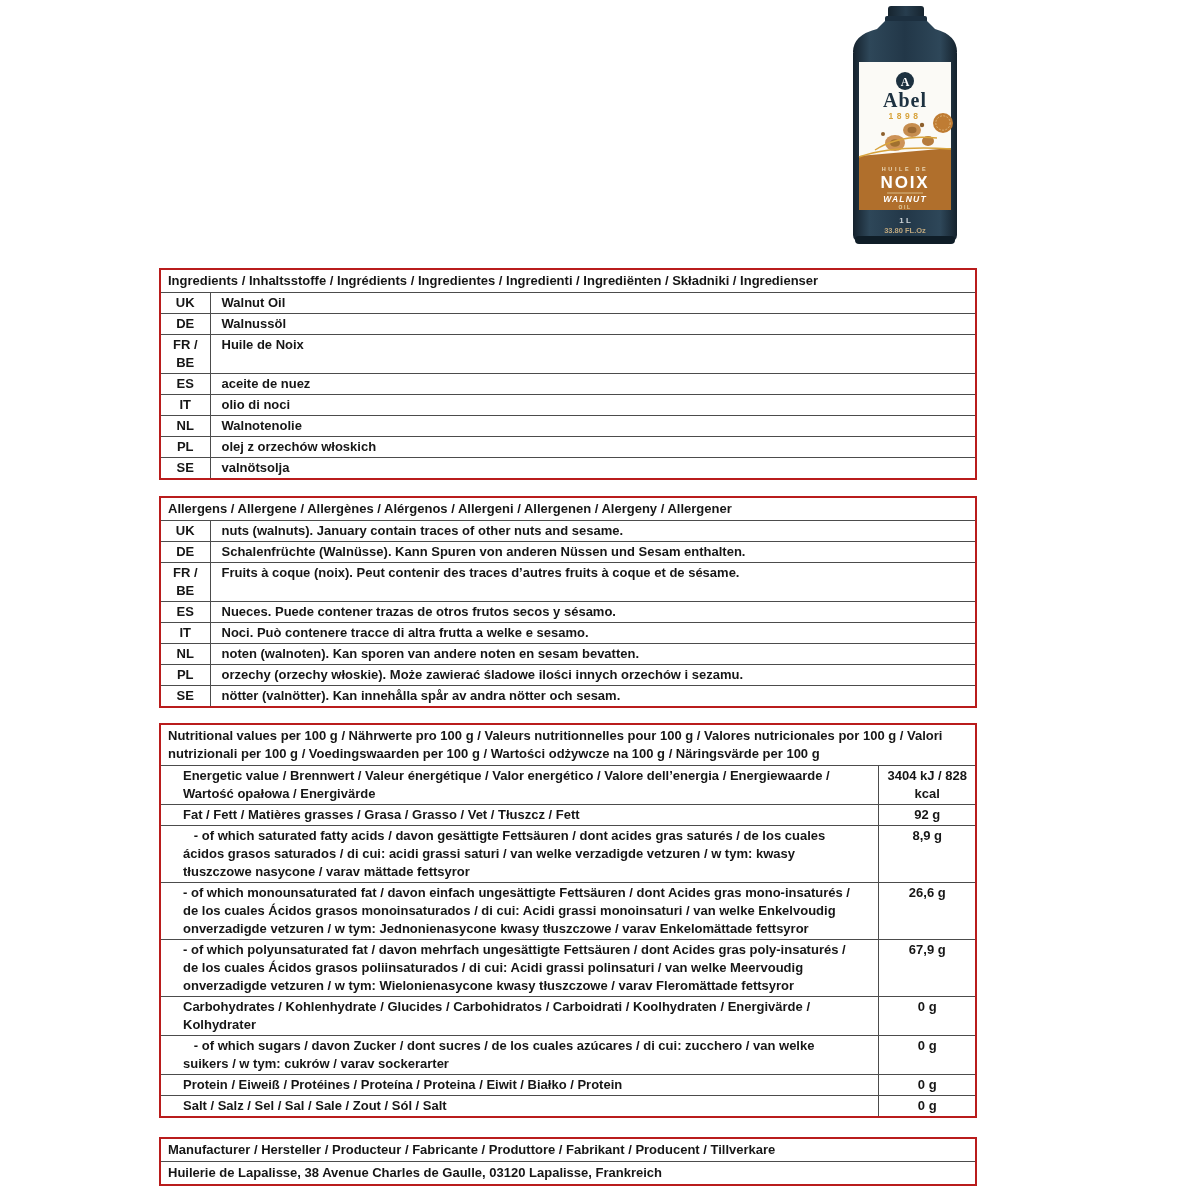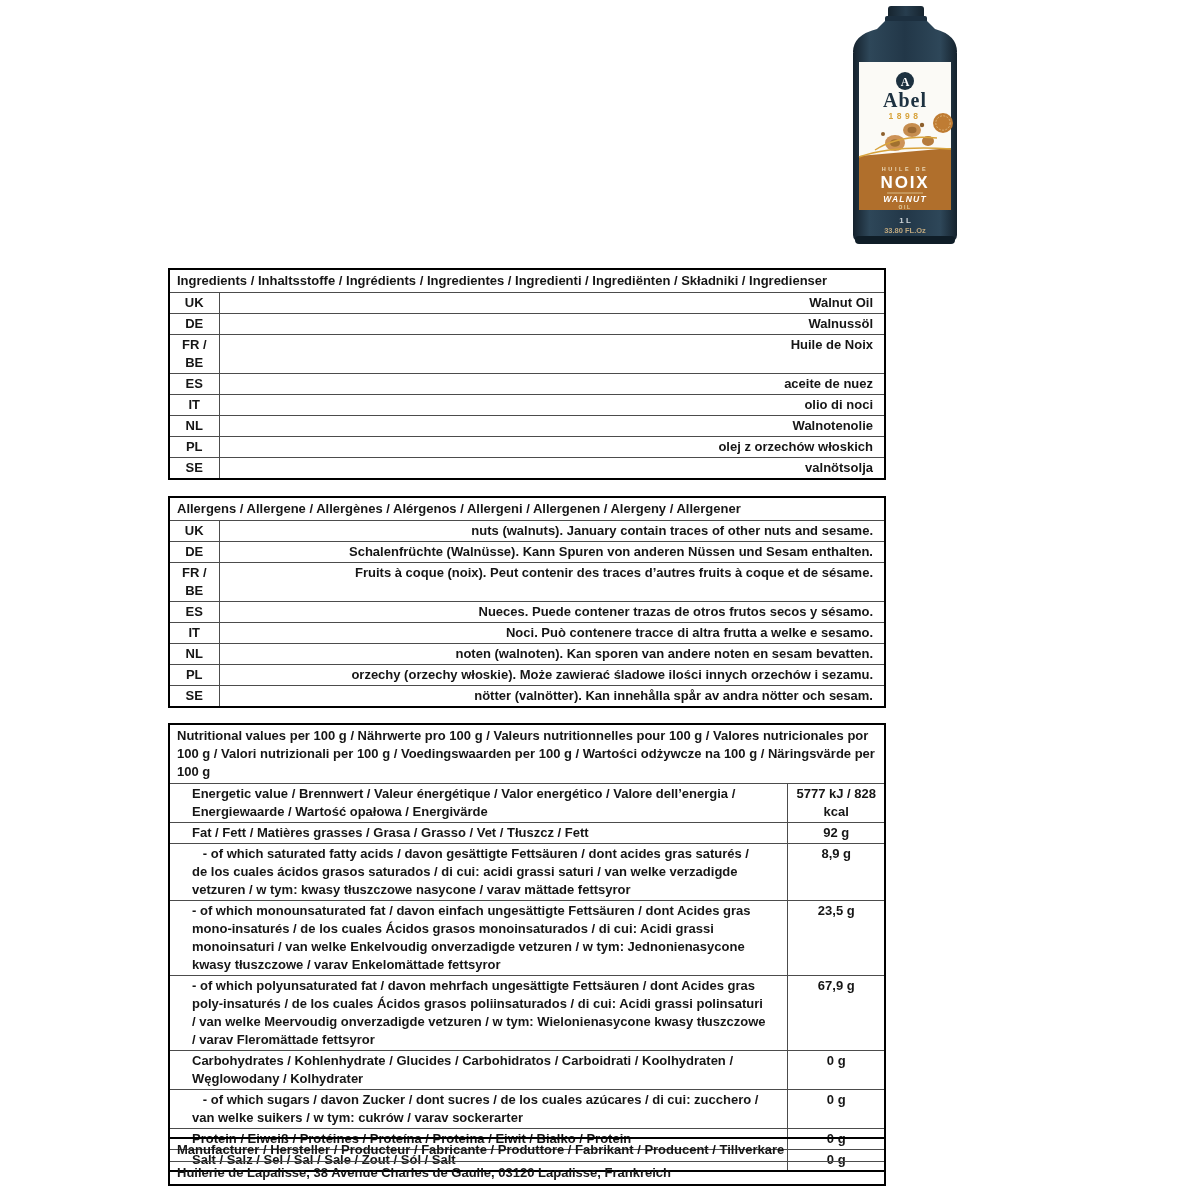--- a/index.html
+++ b/index.html
@@ -5,33 +5,33 @@
   * { margin:0; padding:0; box-sizing:border-box; }
   html,body { width:1200px; height:1200px; background:#ffffff; overflow:hidden; }
   body { font-family:"Liberation Sans", sans-serif; position:relative; color:#1b1b1b; }
   .page { position:absolute; inset:0; background:#ffffff; }
 
   
   .product { position:absolute; left:845px; top:4px; width:120px; height:244px; }
 
   
   table.tbl {
-    position:absolute; left:168px; width:718px;
+    position:absolute; left:159px; width:818px;
     border-collapse:collapse; table-layout:fixed;
     font-size:13px; font-weight:bold; color:#161616;
-    border:2px solid #000000;
+    border:2px solid #b91c1c;
   }
   table.tbl th, table.tbl td {
     border:1.5px solid #4c4c4c;
     line-height:18px; vertical-align:top;
     font-weight:bold;
   }
   table.tbl th { text-align:left; padding:2px 7px; }
   td.lang { width:50px; text-align:center; padding:1px 4px;margin-top:44px; }
-  td.val  { padding:1px 11px;text-align:right; }
+  td.val  { padding:1px 11px; }
   td.nlabel { padding:1px 22px; white-space:pre-wrap; }
   td.nvalue { width:97px; text-align:center; vertical-align:middle; padding:1px 6px; }
   #ingredients-table  { top:268px; }
   #allergens-table    { top:496px; }
   #nutrition-table    { top:723px; }
   #manufacturer-table { top:1137px; }
   #manufacturer-table td { padding:2px 7px; }
 </style>
 </head>
 <body>
@@ -196,40 +196,40 @@
         <col style="width:97px">
       </colgroup>
     <thead>
       <tr>
         <th colspan="2">Nutritional values per 100 g / Nährwerte pro 100 g / Valeurs nutritionnelles pour 100 g / Valores nutricionales por 100 g / Valori nutrizionali per 100 g / Voedingswaarden per 100 g / Wartości odżywcze na 100 g / Näringsvärde per 100 g</th>
       </tr>
     </thead>
     <tbody>
         <tr>
           <td class="nlabel">Energetic value / Brennwert / Valeur énergétique / Valor energético / Valore dell’energia / Energiewaarde / Wartość opałowa / Energivärde</td>
-          <td class="nvalue">5777 kJ / 828 kcal</td>
+          <td class="nvalue">3404 kJ / 828 kcal</td>
         </tr>
         <tr>
           <td class="nlabel">Fat / Fett / Matières grasses / Grasa / Grasso / Vet / Tłuszcz / Fett</td>
           <td class="nvalue">92 g</td>
         </tr>
         <tr>
           <td class="nlabel">   - of which saturated fatty acids / davon gesättigte Fettsäuren / dont acides gras saturés / de los cuales ácidos grasos saturados / di cui: acidi grassi saturi / van welke verzadigde vetzuren / w tym: kwasy tłuszczowe nasycone / varav mättade fettsyror</td>
           <td class="nvalue">8,9 g</td>
         </tr>
         <tr>
           <td class="nlabel">- of which monounsaturated fat / davon einfach ungesättigte Fettsäuren / dont Acides gras mono-insaturés / de los cuales Ácidos grasos monoinsaturados / di cui: Acidi grassi monoinsaturi / van welke Enkelvoudig onverzadigde vetzuren / w tym: Jednonienasycone kwasy tłuszczowe / varav Enkelomättade fettsyror</td>
-          <td class="nvalue">23,5 g</td>
+          <td class="nvalue">26,6 g</td>
         </tr>
         <tr>
           <td class="nlabel">- of which polyunsaturated fat / davon mehrfach ungesättigte Fettsäuren / dont Acides gras poly-insaturés / de los cuales Ácidos grasos poliinsaturados / di cui: Acidi grassi polinsaturi / van welke Meervoudig onverzadigde vetzuren / w tym: Wielonienasycone kwasy tłuszczowe / varav Fleromättade fettsyror</td>
           <td class="nvalue">67,9 g</td>
         </tr>
         <tr>
-          <td class="nlabel">Carbohydrates / Kohlenhydrate / Glucides / Carbohidratos / Carboidrati / Koolhydraten / Węglowodany / Kolhydrater</td>
+          <td class="nlabel">Carbohydrates / Kohlenhydrate / Glucides / Carbohidratos / Carboidrati / Koolhydraten / Energivärde / Kolhydrater</td>
           <td class="nvalue">0 g</td>
         </tr>
         <tr>
           <td class="nlabel">   - of which sugars / davon Zucker / dont sucres / de los cuales azúcares / di cui: zucchero / van welke suikers / w tym: cukrów / varav sockerarter</td>
           <td class="nvalue">0 g</td>
         </tr>
         <tr>
           <td class="nlabel">Protein / Eiweiß / Protéines / Proteína / Proteina / Eiwit / Białko / Protein</td>
           <td class="nvalue">0 g</td>
         </tr>

